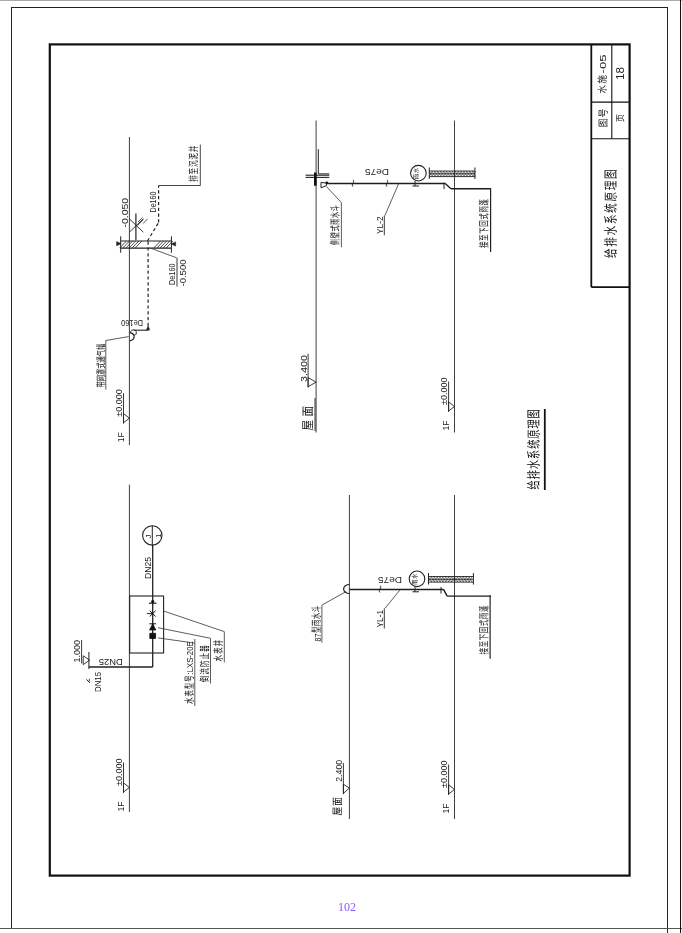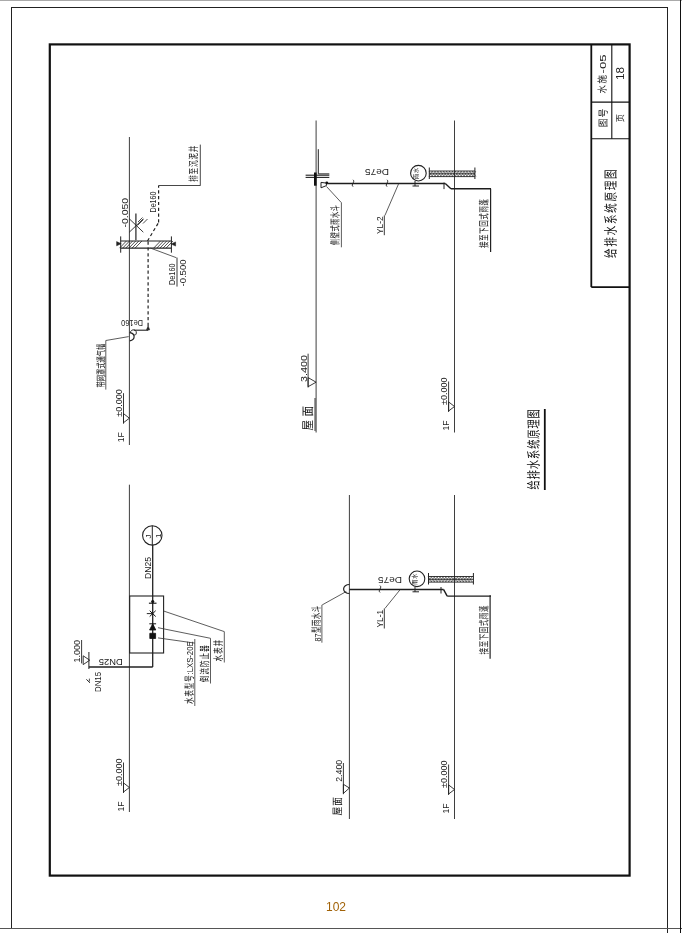--- a/index.html
+++ b/index.html
@@ -5,21 +5,21 @@
 #rot{position:absolute;left:0;top:0;width:933px;height:682px;transform:rotate(-90deg) translateX(-933px);transform-origin:0 0}
 .abs{position:absolute}
 </style></head><body>
 <div id="page">
 <div class="abs" style="left:0;top:0;width:682px;height:1px;background:#aaa"></div>
 <div class="abs" style="left:10.6px;top:6.7px;width:1.1px;height:922px;background:#222"></div>
 <div class="abs" style="left:10.6px;top:6.7px;width:657.8px;height:1.1px;background:#222"></div>
 <div class="abs" style="left:667.3px;top:6.7px;width:1.2px;height:926.3px;background:#222"></div>
 <div class="abs" style="left:0;top:928.2px;width:682px;height:1px;background:#555"></div>
 <div class="abs" style="left:679.9px;top:0;width:1.6px;height:933px;background:#111"></div>
-<div class="abs" style="left:326px;top:899.5px;width:30px;text-align:left;font-family:Liberation Sans, sans-serif;font-size:12px;color:#a16207">102</div>
+<div class="abs" style="left:326px;top:899.5px;width:30px;text-align:right;font-family:Liberation Serif, serif;font-size:12px;color:#8b5cf6">102</div>
 <div id="rot"><svg width="933" height="682" viewBox="0 0 933 682">
         <defs>
           <path id="u4e0b" d="M6 11V19H44V96H52V43C64 49 77 57 84 63L89 56C81 50 65 41 53 35L52 37V19H95V11Z"></path>
           <path id="u4e95" d="M9 25V32H29V43C29 48 28 52 28 56H6V63H27C25 74 19 84 7 92C9 93 12 95 14 97C27 88 33 76 35 63H64V96H72V63H94V56H72V32H92V25H72V4H64V25H36V4H29V25ZM36 56C36 52 36 48 36 43V32H64V56Z"></path>
           <path id="u4fa7" d="M48 78C53 83 58 90 61 95L66 91C63 87 57 80 52 75ZM29 10V73H35V16H57V73H63V10ZM86 5V87C86 89 85 89 84 89C83 89 78 89 74 89C75 91 76 94 76 96C82 96 86 96 89 94C91 93 92 91 92 87V5ZM71 14V74H77V14ZM43 23V57C43 69 41 82 26 92C27 92 29 95 30 96C46 86 49 70 49 57V23ZM20 4C16 19 10 35 3 45C4 47 6 50 7 52C9 48 12 44 14 40V96H20V25C23 19 25 12 27 6Z"></path>
           <path id="u5012" d="M71 12V71H77V12ZM85 7V85C85 87 85 87 83 87C81 87 76 87 69 87C70 89 72 92 72 94C80 94 85 94 88 93C91 92 92 90 92 85V7ZM51 25C53 28 55 30 56 33L38 36C41 31 44 24 47 18H66V11H29V18H39C37 25 33 31 32 33C31 36 29 37 28 38C29 39 30 43 30 44C32 43 35 42 60 39C61 41 62 44 63 46L68 43C66 37 61 29 57 23ZM22 4C18 20 10 35 2 45C3 47 5 51 6 53C9 49 12 45 14 40V96H21V27C24 20 27 13 29 6ZM25 81 26 88C37 86 53 83 67 80L67 74L49 77V63H65V56H49V45H42V56H28V63H42V78Z"></path>
           <path id="u539f" d="M37 48H79V57H37ZM37 33H79V42H37ZM70 72C76 78 84 87 88 92L94 88C90 83 82 74 76 68ZM37 68C33 75 26 82 20 88C22 89 25 91 26 92C32 86 39 78 44 70ZM13 10V38C13 53 12 75 4 90C5 91 8 93 10 94C19 78 20 54 20 38V16H94V10ZM53 18C52 20 51 24 49 27H30V63H54V88C54 89 54 89 52 89C51 89 46 89 40 89C40 91 42 94 42 96C50 96 54 96 58 95C60 94 61 92 61 88V63H86V27H57C59 24 60 22 62 19Z"></path>
           <path id="u53f7" d="M26 15H74V28H26ZM18 8V35H82V8ZM6 44V51H27C25 57 22 64 20 69H73C71 80 69 86 66 88C65 89 64 89 62 89C59 89 51 89 44 88C46 90 47 93 47 95C54 96 60 96 64 96C68 96 70 95 73 93C76 90 79 82 81 66C81 64 82 62 82 62H32L35 51H93V44Z"></path>
           <path id="u5668" d="M20 15H37V29H20ZM62 15H80V29H62ZM61 40C66 41 71 44 74 46H45C48 43 50 40 51 36L44 35V8H13V36H43C42 39 39 43 36 46H5V53H30C23 59 14 64 3 68C4 70 6 72 7 74L13 72V96H20V93H36V95H44V65H25C30 61 36 57 40 53H58C62 57 68 62 74 65H56V96H62V93H80V95H88V72L92 73C93 71 96 69 97 67C86 65 75 59 68 53H95V46H77L80 43C77 40 70 37 65 36ZM55 8V36H88V8ZM20 86V72H36V86ZM62 86V72H80V86Z"></path>
           <path id="u56de" d="M37 38H62V61H37ZM30 31V68H69V31ZM8 8V96H16V90H84V96H92V8ZM16 83V16H84V83Z"></path>

